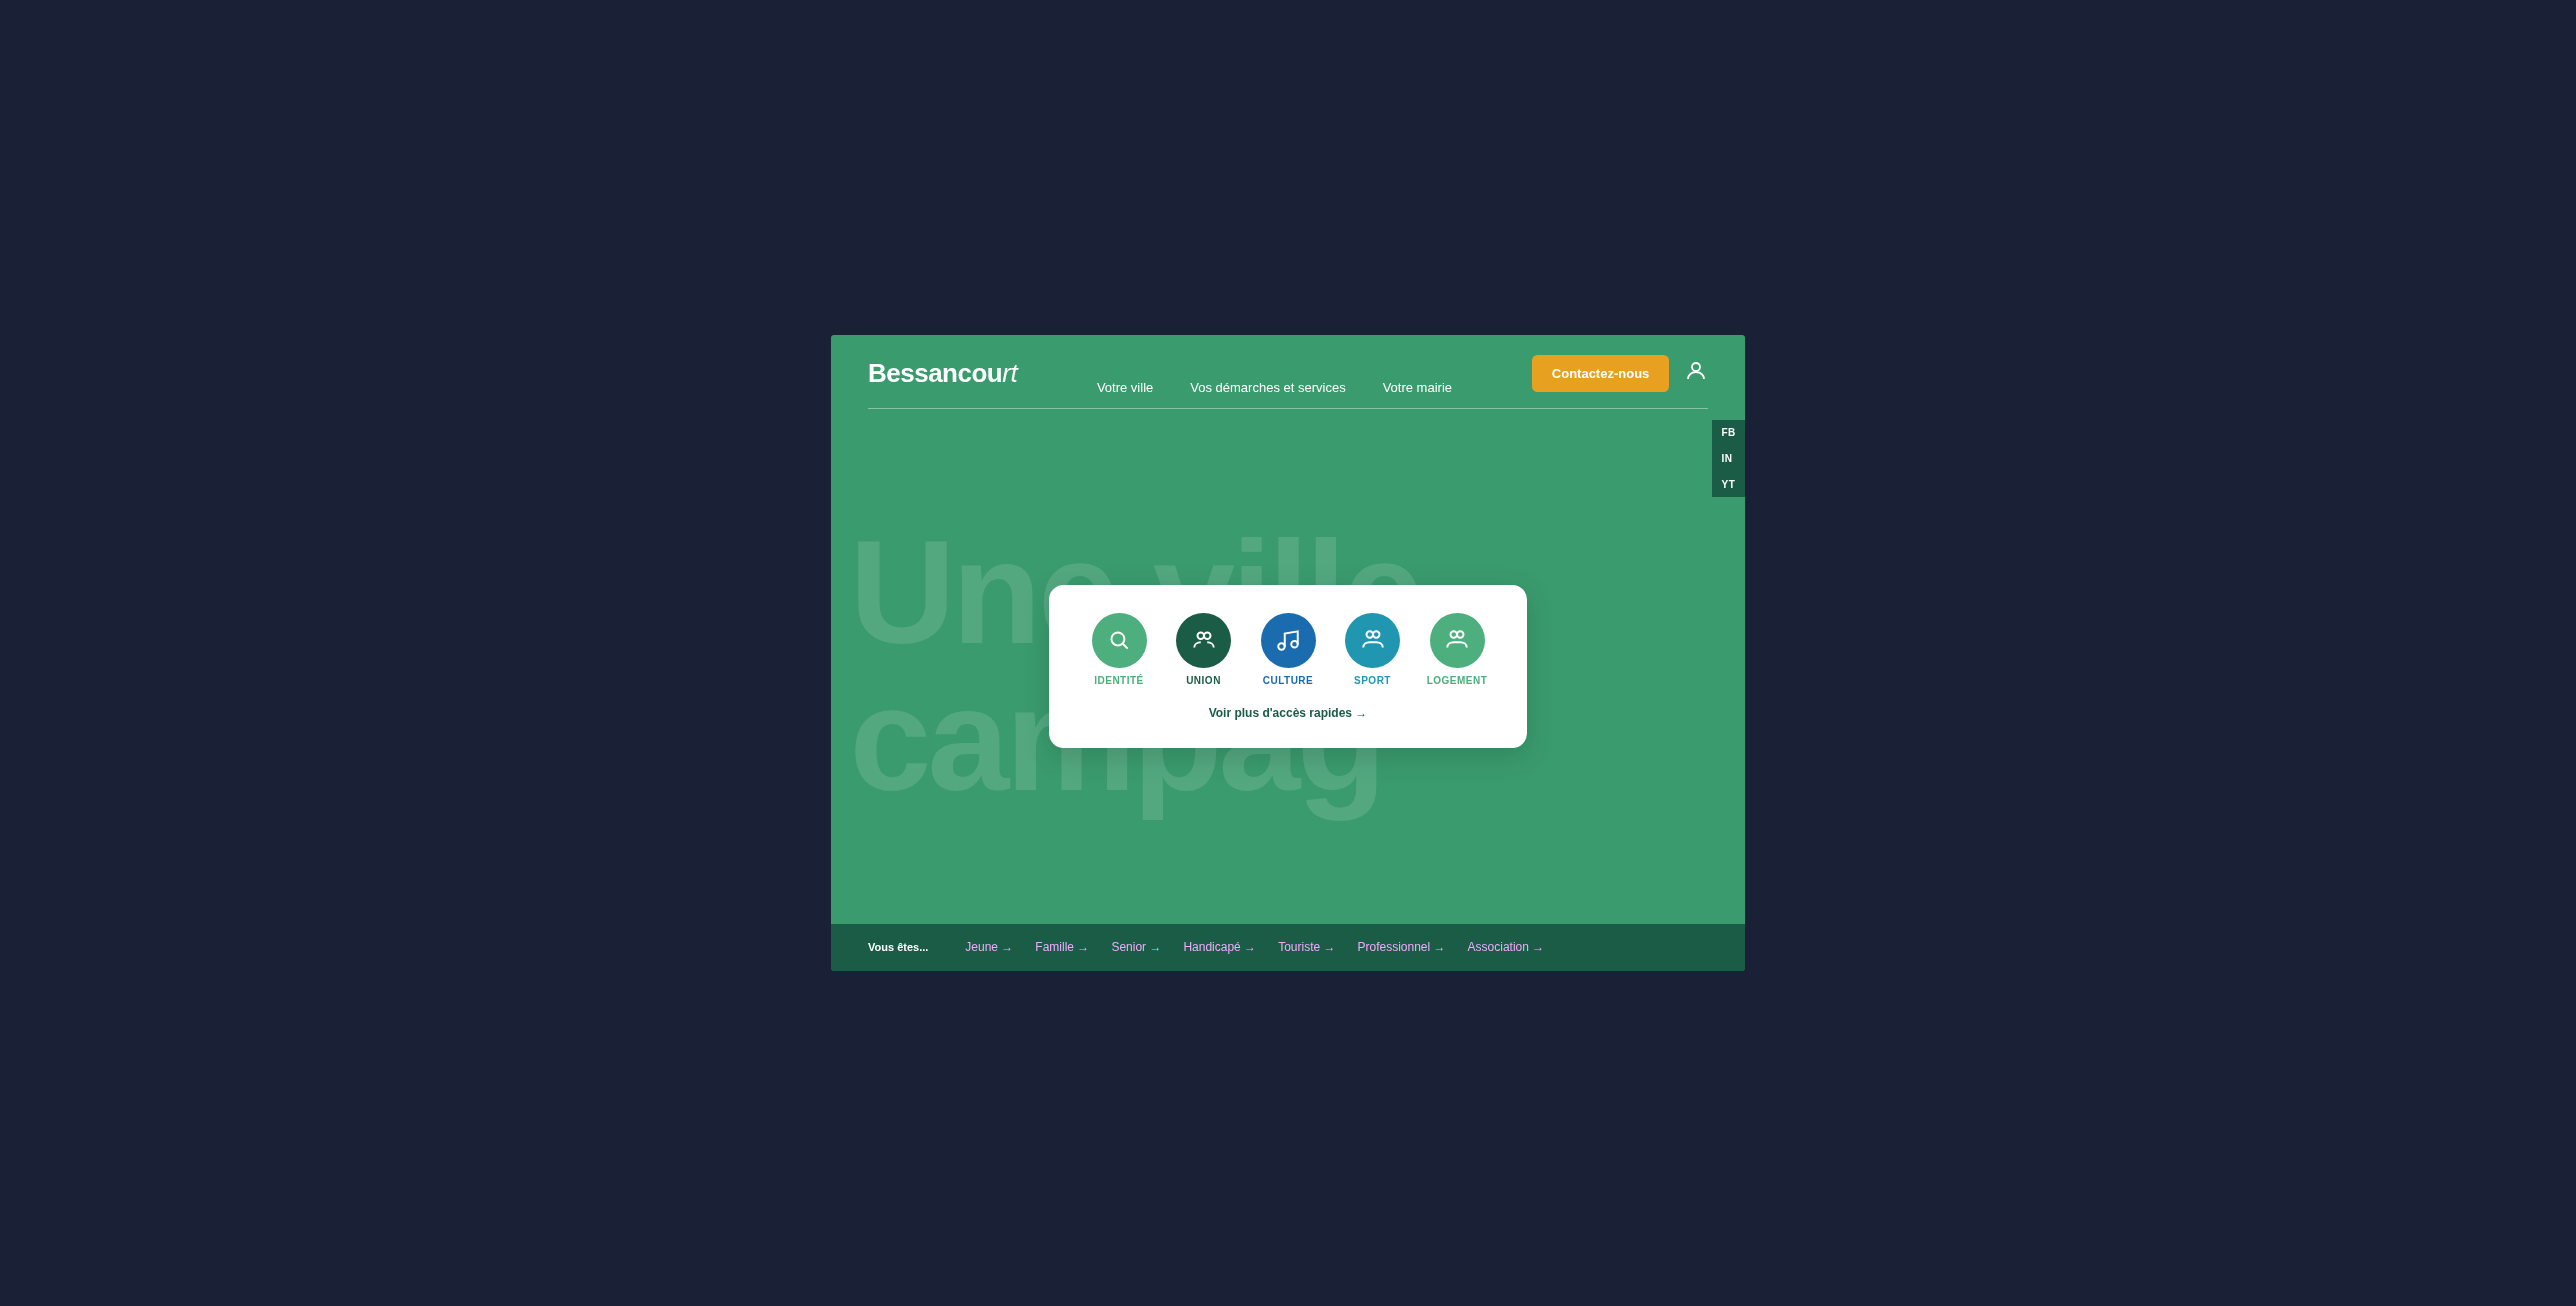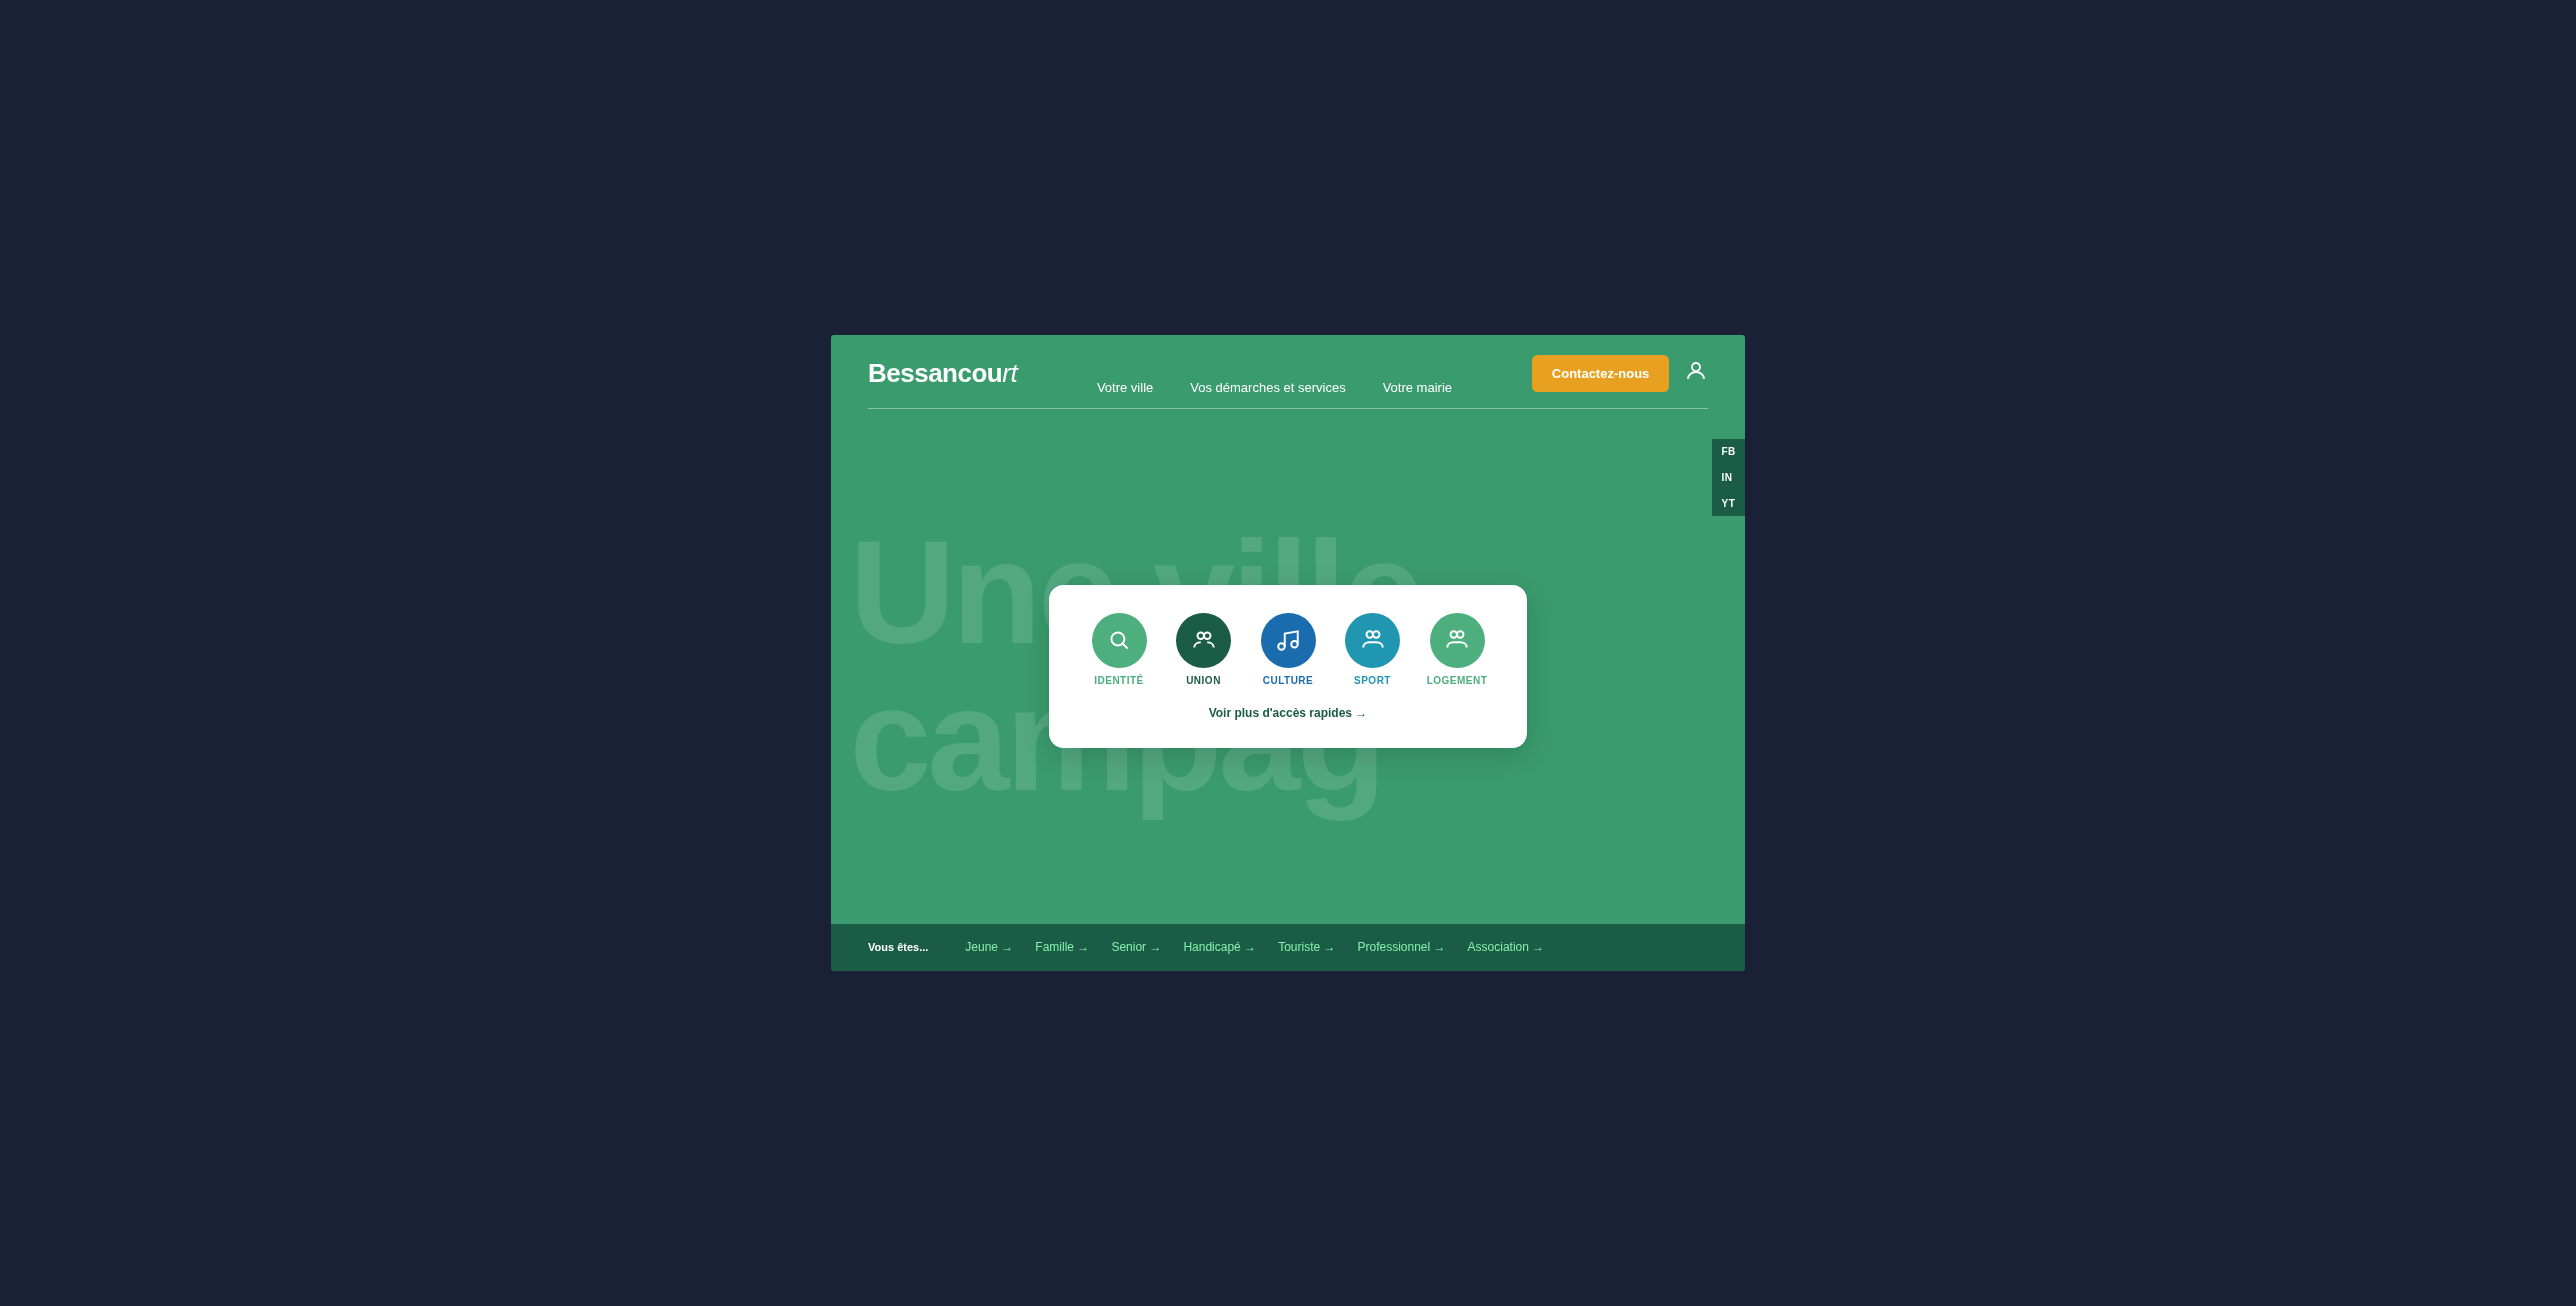--- a/index.html
+++ b/index.html
@@ -219,21 +219,21 @@
       display: flex;
       align-items: center;
       justify-content: center;
       gap: 5.5px;
     }
 
     
     .social-sidebar {
       position: absolute;
       right: 0;
-      top: 30px;
+      top: 11px;
       display: flex;
       flex-direction: column;
       z-index: 20;
     }
 
     .social-btn {
       background: #1a5c45;
       color: white;
       font-size: 10px;
       font-weight: 700;
@@ -259,21 +259,21 @@
       white-space: nowrap;
     }
 
     .bottom-links {
       display: flex;
       gap: 22px;
       flex-wrap: wrap;
     }
 
     .bottom-link {
-      color: #86efac;
+      color: #f0abfc;
       font-size: 12px;
       text-decoration: none;
       white-space: nowrap;
       cursor: pointer;
     }
 
     
     .icon-svg {
       width: 26px;
       height: 26px;

